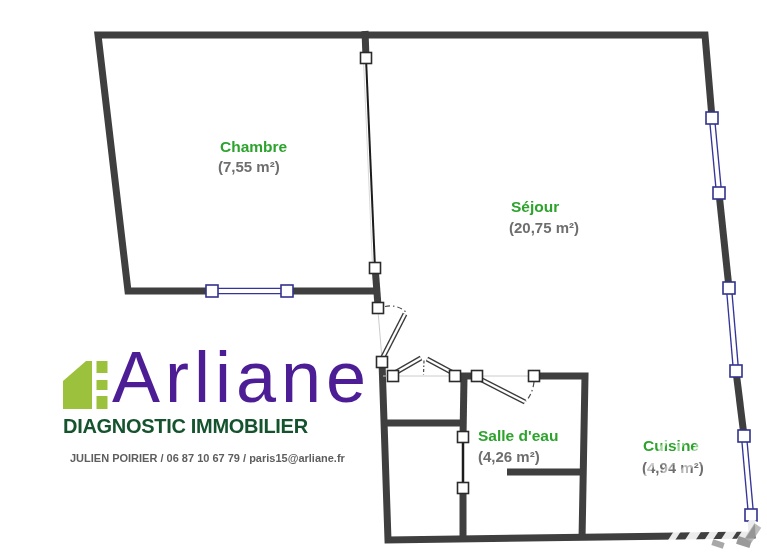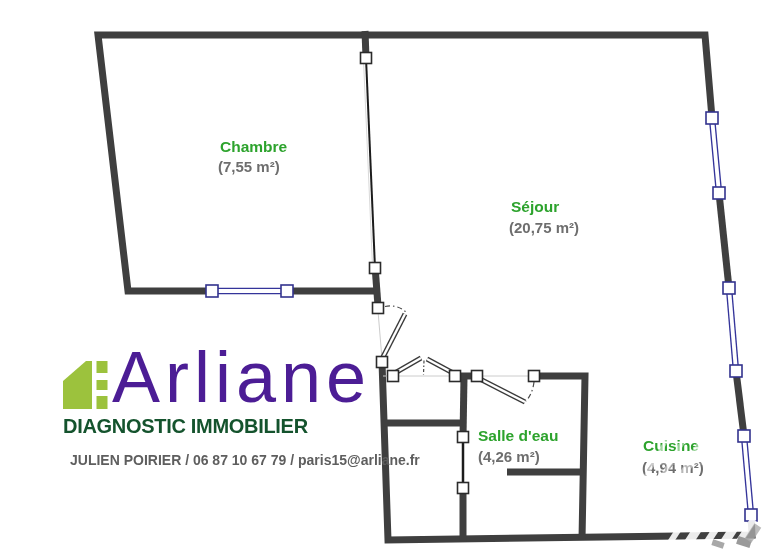--- a/index.html
+++ b/index.html
@@ -19,21 +19,21 @@
   .door-in{stroke:#ffffff;stroke-width:2.4;fill:none;}
   .arc{stroke:#4a4a4a;stroke-width:1.2;fill:none;stroke-dasharray:5 3 1.5 3;}
   .arc2{stroke:#4a4a4a;stroke-width:1.2;fill:none;stroke-dasharray:3 2 1.5 2;}
   .jsq{fill:#ffffff;stroke:#2b2b2b;stroke-width:1.6;}
   .wsq{fill:#ffffff;stroke:#32328e;stroke-width:1.6;}
   
   .logo-brand{position:absolute;left:97px;top:341px;font-size:72px;line-height:1;
               font-weight:400;color:#4c1d95;letter-spacing:5px;white-space:nowrap;}
   .logo-tagline{position:absolute;left:48px;top:415px;font-size:20px;font-weight:700;
                 color:#14532d;letter-spacing:-0.3px;white-space:nowrap;}
-  .logo-contact{position:absolute;left:55px;top:452px;font-size:14px;font-weight:700;
+  .logo-contact{position:absolute;left:55px;top:452px;font-size:11px;font-weight:700;
                 color:#5e5e5e;white-space:nowrap;}
   .logo-icon{position:absolute;left:47px;top:360px;}
 </style>
 </head>
 <body>
 
 <div id="stage">
 
   <svg width="767" height="559" viewBox="0 0 767 559">
 

